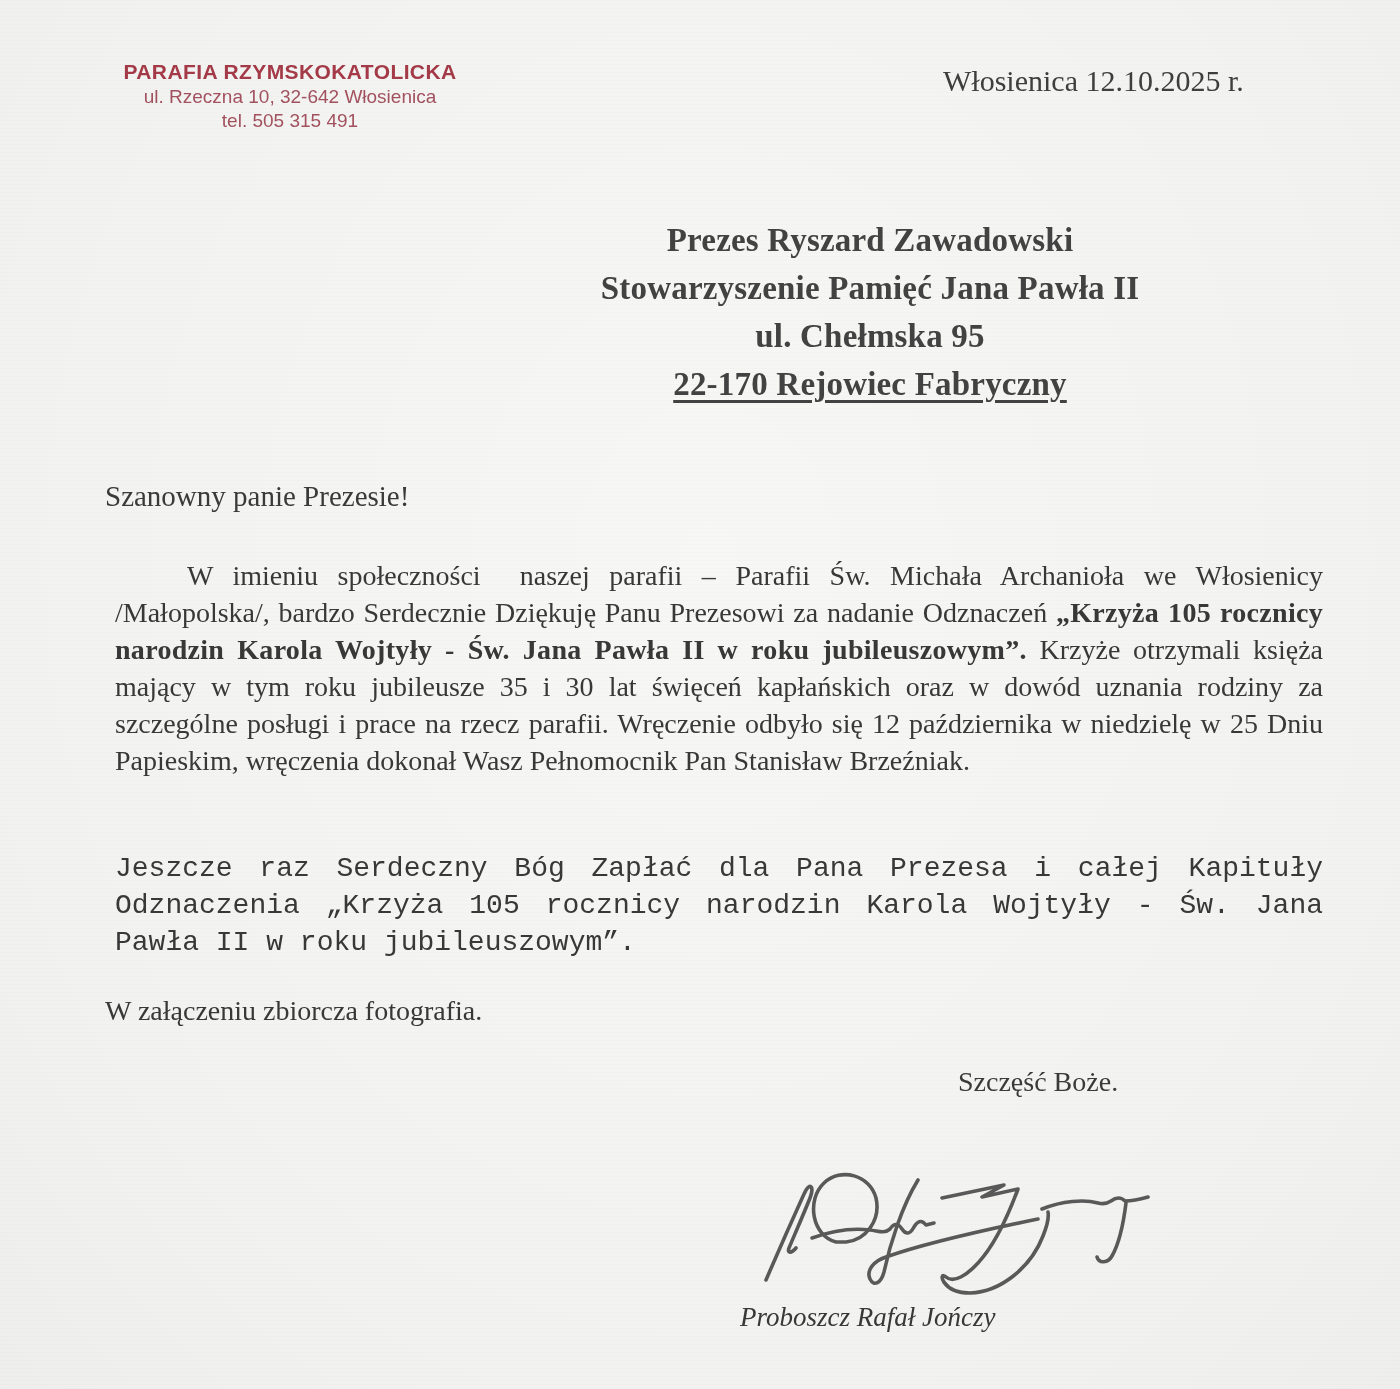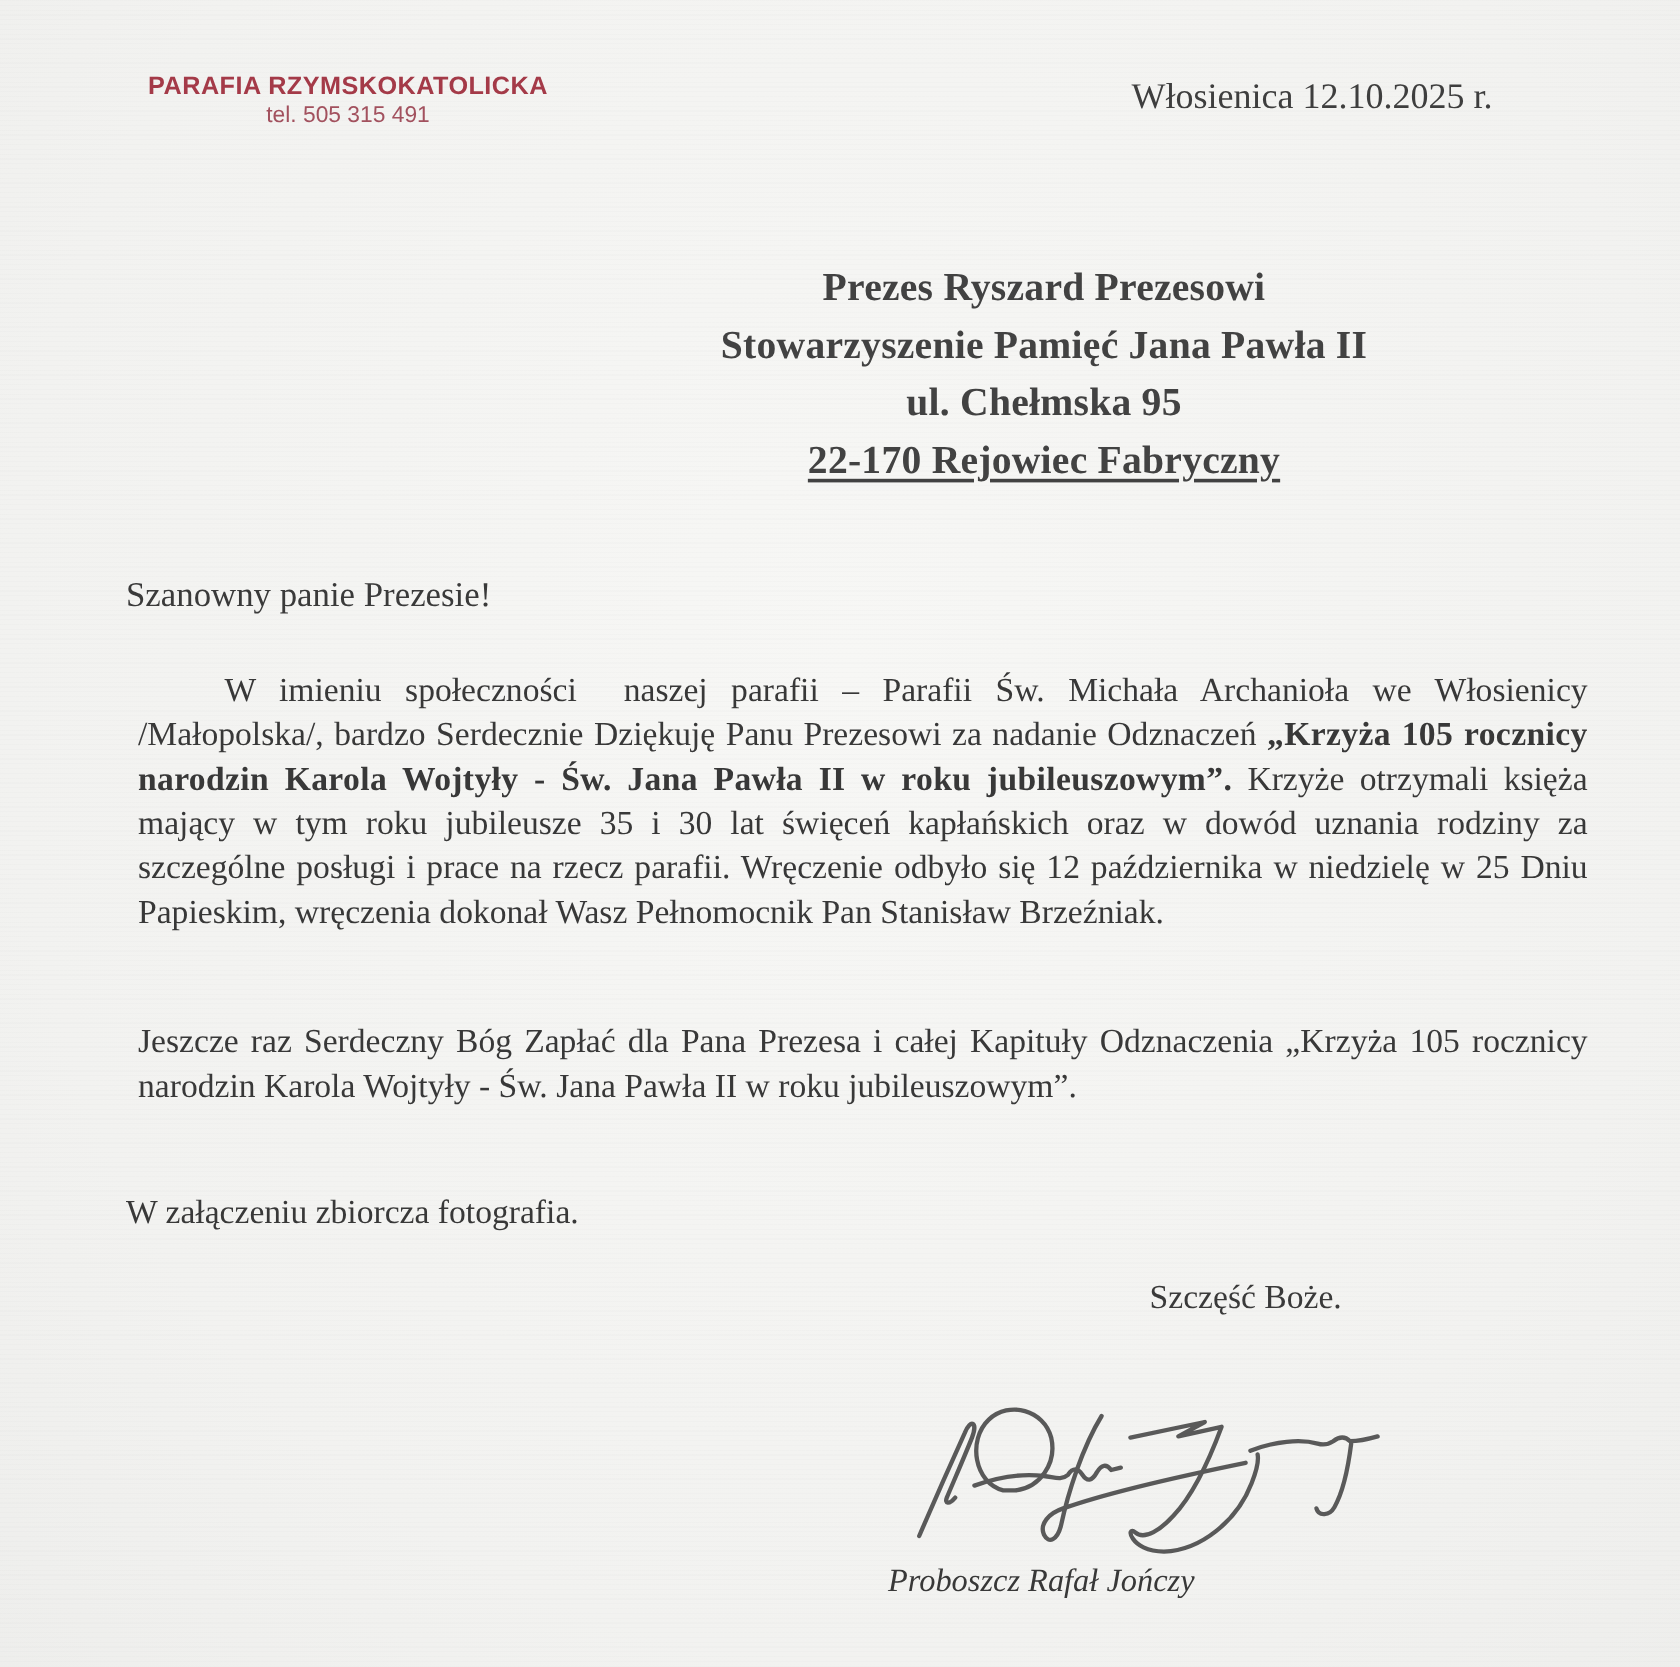--- a/index.html
+++ b/index.html
@@ -95,21 +95,21 @@
     left: 115px;
     width: 1208px;
     margin: 0;
     font-size: 28px;
     line-height: 37px;
     text-align: justify;
     white-space: pre-wrap;
     color: #383838;
   }
   .para-1 { top: 557px; text-indent: 72px; }
-  .para-2 { top: 850px; }
+  .para-2 { top: 850px; font-family: Liberation Mono, monospace; }
   .para-3 {
     position: absolute;
     left: 105px;
     top: 995px;
     margin: 0;
     font-size: 28px;
     color: #383838;
     text-align: right;
   }
   .bold-seg { font-weight: 700; letter-spacing: 0.3px; }
@@ -144,27 +144,28 @@
     white-space: nowrap;
   }
 </style>
 </head>
 <body>
 
 <div class="page">
 
   <div class="letterhead">
     <div class="lh-title">PARAFIA RZYMSKOKATOLICKA</div>
+    <div class="lh-addr">ul. Rzeczna 10, 32-642 Włosienica</div>
     <div class="lh-addr">tel. 505 315 491</div>
   </div>
 
   <div class="dateline">Włosienica 12.10.2025 r.</div>
 
   <div class="recipient">
-    <div>Prezes Ryszard Prezesowi</div>
+    <div>Prezes Ryszard Zawadowski</div>
     <div>Stowarzyszenie Pamięć Jana Pawła II</div>
     <div>ul. Chełmska 95</div>
     <div class="underlined">22-170 Rejowiec Fabryczny</div>
   </div>
 
   <p class="salutation">Szanowny panie Prezesie!</p>
 
   <p class="para para-1"><span>W imieniu społeczności  naszej parafii – Parafii Św. Michała Archanioła we Włosienicy /Małopolska/, bardzo Serdecznie Dziękuję Panu Prezesowi za nadanie Odznaczeń </span><span class="bold-seg">„Krzyża 105 rocznicy narodzin Karola Wojtyły - Św. Jana Pawła II w roku jubileuszowym”.</span><span> Krzyże otrzymali księża mający w tym roku jubileusze 35 i 30 lat święceń kapłańskich oraz w dowód uznania rodziny za szczególne posługi i prace na rzecz parafii. Wręczenie odbyło się 12 października w niedzielę w 25 Dniu Papieskim, wręczenia dokonał Wasz Pełnomocnik Pan Stanisław Brzeźniak.</span></p>
 
   <p class="para para-2">Jeszcze raz Serdeczny Bóg Zapłać dla Pana Prezesa i całej Kapituły Odznaczenia „Krzyża 105 rocznicy narodzin Karola Wojtyły - Św. Jana Pawła II w roku jubileuszowym”.</p>

